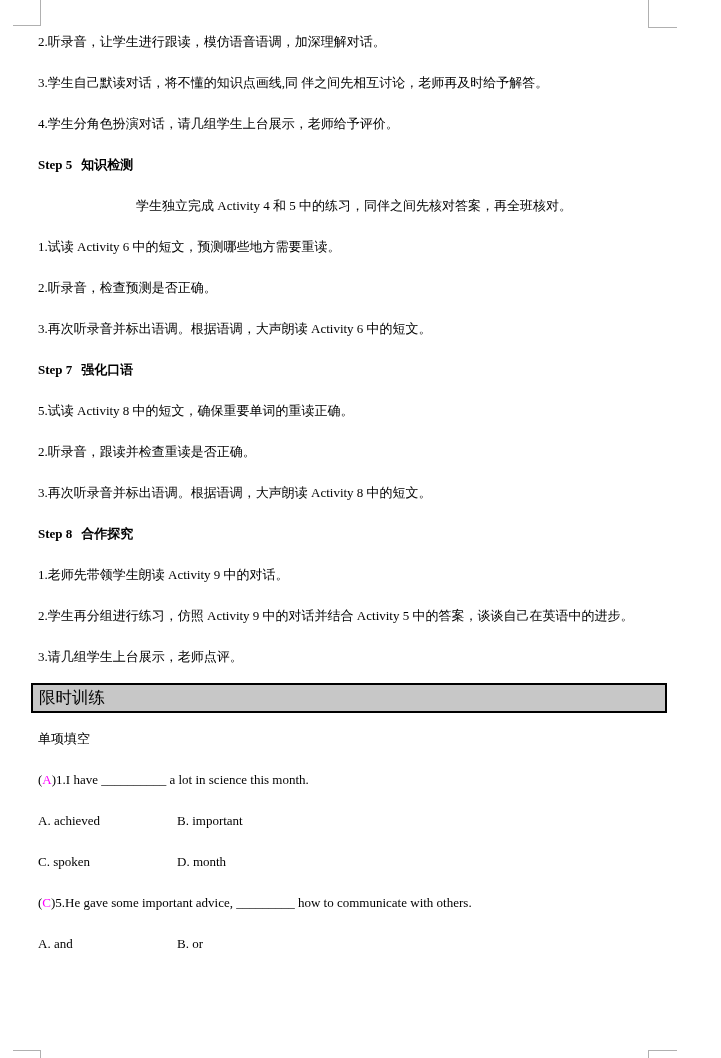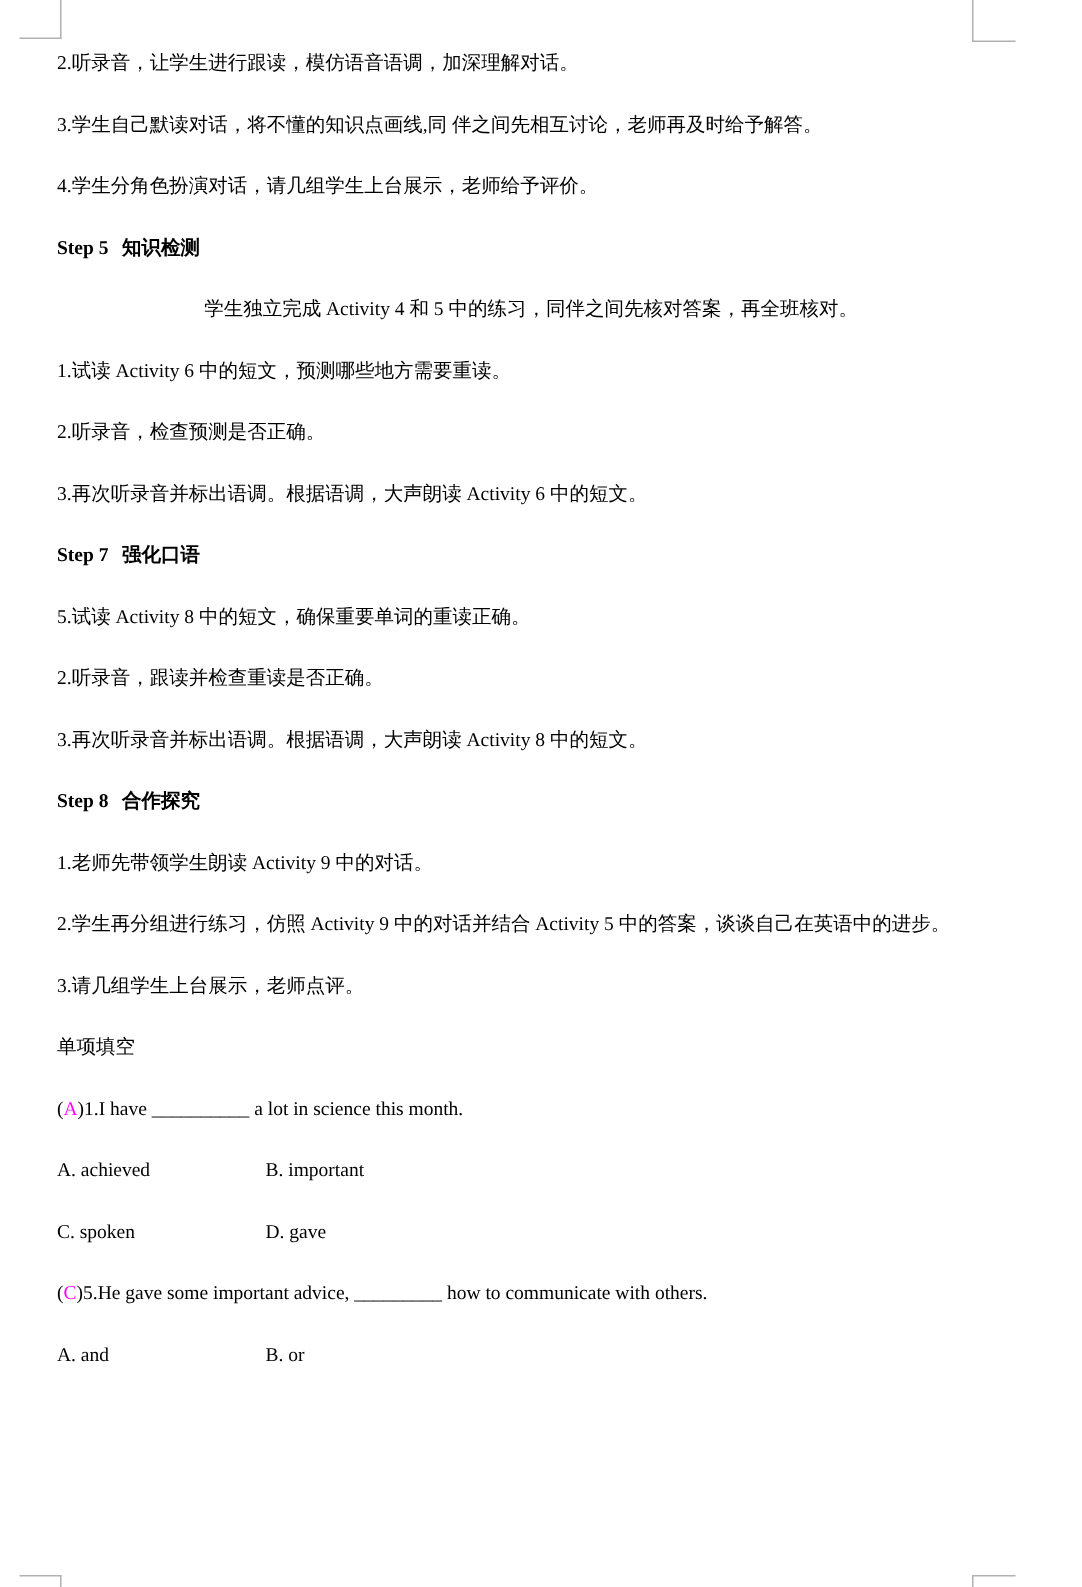--- a/index.html
+++ b/index.html
@@ -62,32 +62,33 @@
   <p class="step-heading"><span>Step 7</span><span class="title">强化口语</span></p>
   <p>5.试读 Activity 8 中的短文，确保重要单词的重读正确。</p>
   <p>2.听录音，跟读并检查重读是否正确。</p>
   <p>3.再次听录音并标出语调。根据语调，大声朗读 Activity 8 中的短文。</p>
 
   <p class="step-heading"><span>Step 8</span><span class="title">合作探究</span></p>
   <p>1.老师先带领学生朗读 Activity 9 中的对话。</p>
   <p>2.学生再分组进行练习，仿照 Activity 9 中的对话并结合 Activity 5 中的答案，谈谈自己在英语中的进步。</p>
   <p>3.请几组学生上台展示，老师点评。</p>
 
+  <div class="section-bar"><span>限时训练</span></div>
 
   <p class="sub-heading">单项填空</p>
 
   <p><span>(</span><span class="answer-letter">A</span><span>)</span><span>1.I have </span><span>__________</span><span> a lot in science this month.</span></p>
 
   <p class="options-row">
       <span class="opt-a">A. achieved</span>
       <span>B. important</span>
     </p>
   <p class="options-row">
       <span class="opt-a">C. spoken</span>
-      <span>D. gave</span>
+      <span>D. month</span>
     </p>
 
   <p><span>(</span><span class="answer-letter">C</span><span>)</span><span>5.He gave some important advice, </span><span>_________</span><span> how to communicate with others.</span></p>
 
   <p class="options-row">
       <span class="opt-a">A. and</span>
       <span>B. or</span>
     </p>
 
 </div>

